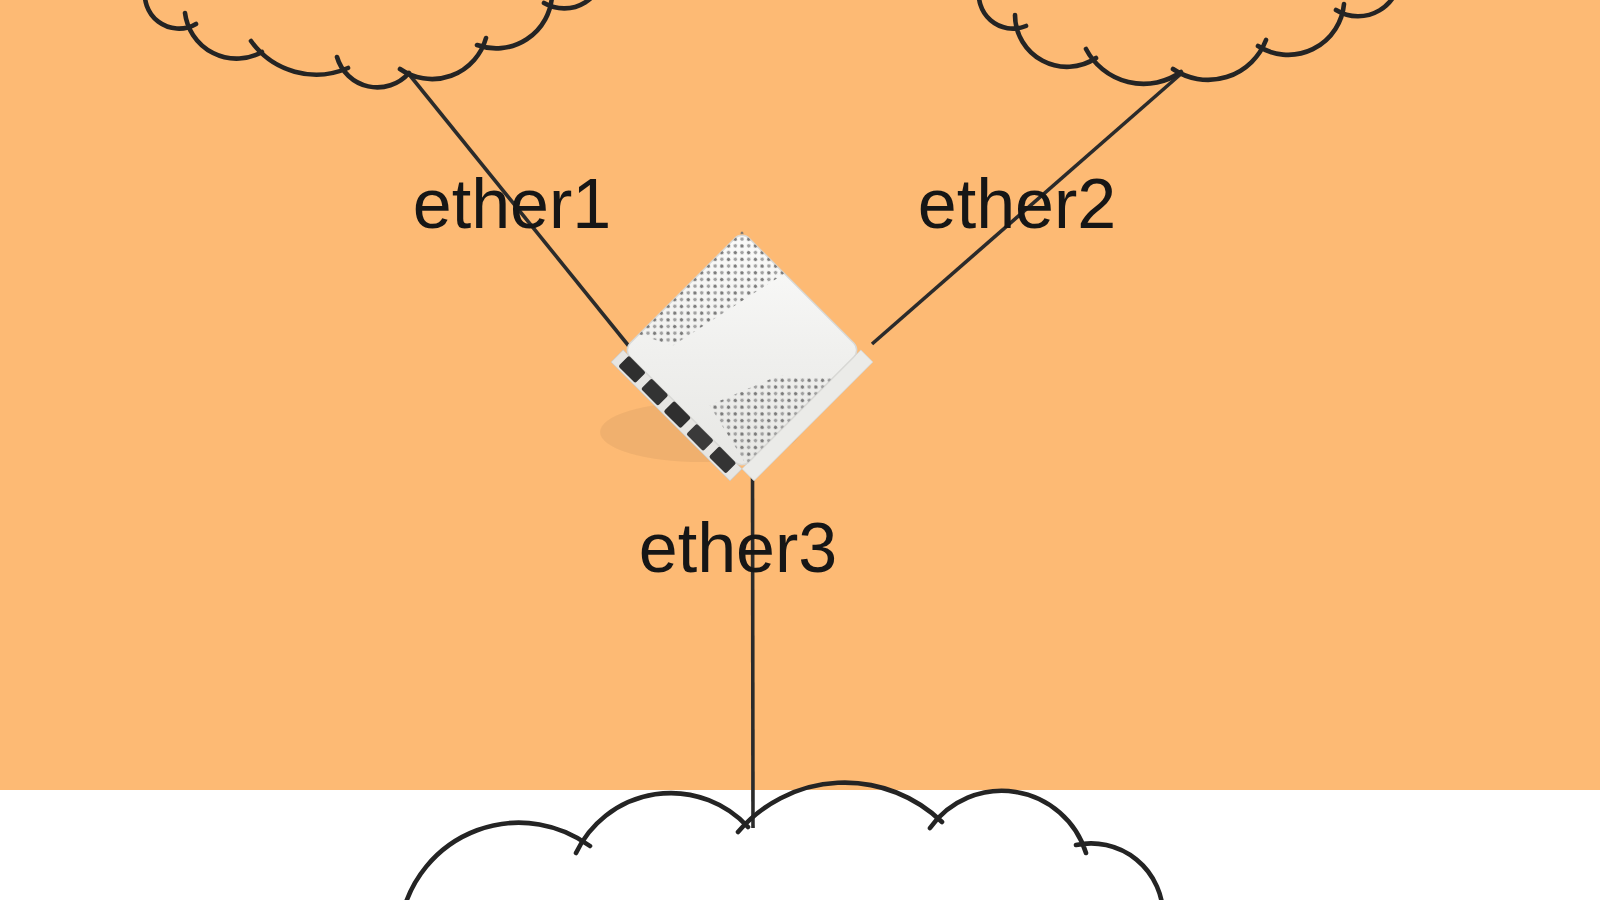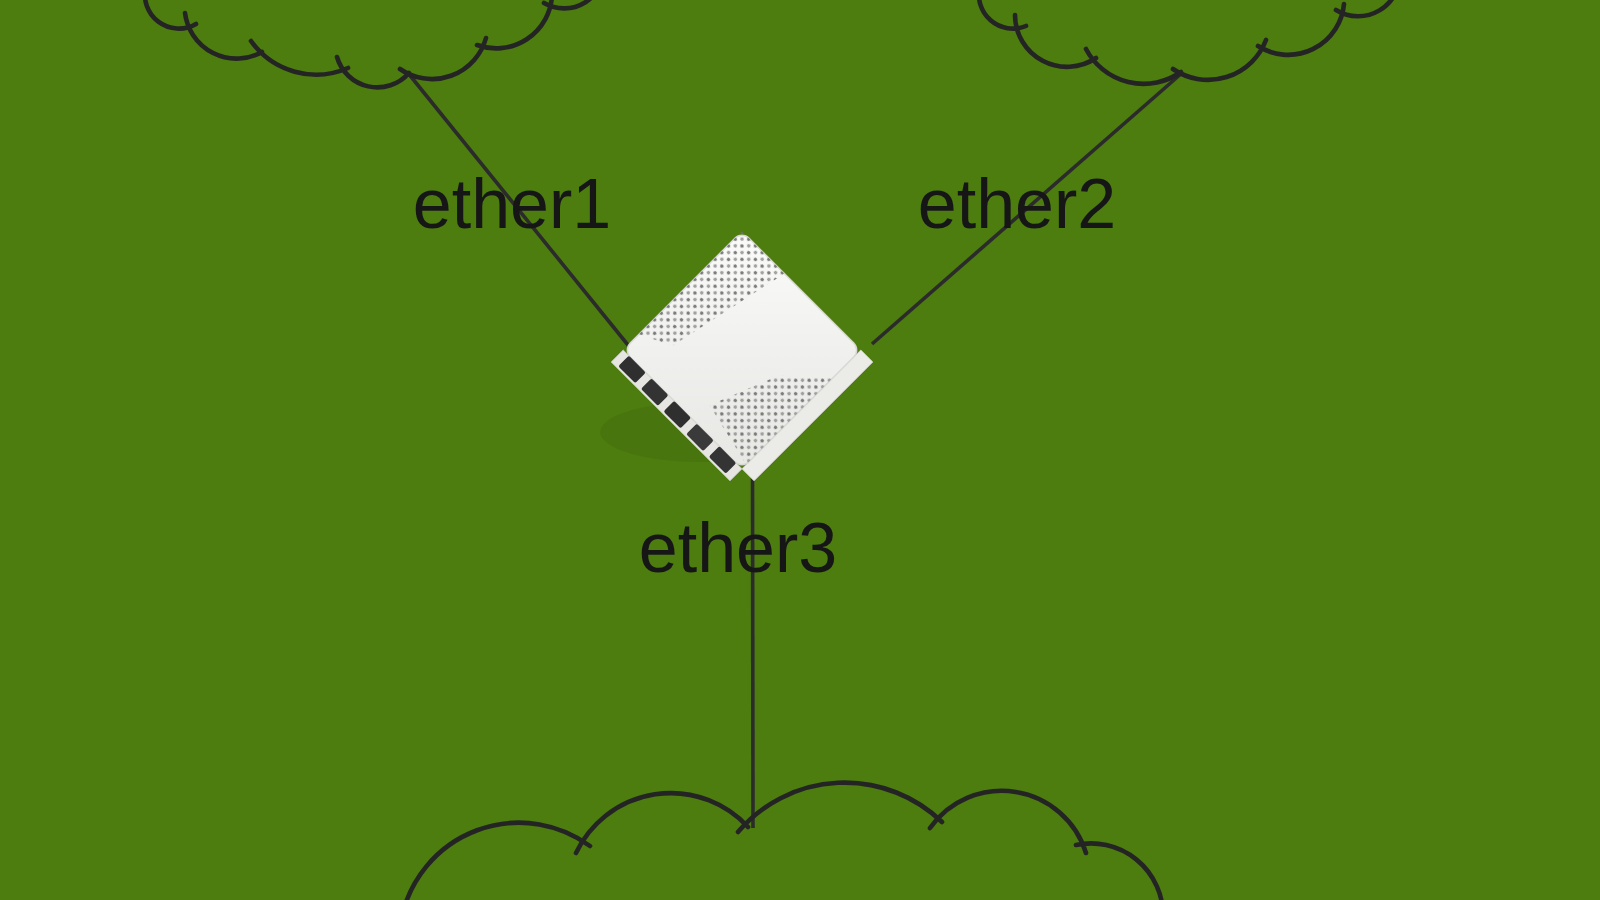--- a/index.html
+++ b/index.html
@@ -7,22 +7,22 @@
     padding: 0;
     width: 1600px;
     height: 900px;
     background: #ffffff;
     overflow: hidden;
     font-family: "Liberation Sans", sans-serif;
   }
   #stage {
     position: relative;
     width: 1600px;
-    height: 900px;
-    background: #4d7c0f;
+    height: 790px;
+    background: #fdba74;
   }
   svg { display: block; }
   .cloud {
     fill: none;
     stroke: #242424;
     stroke-width: 4.6;
     stroke-linecap: round;
   }
   .link-line {
     stroke: #2b2b2b;

